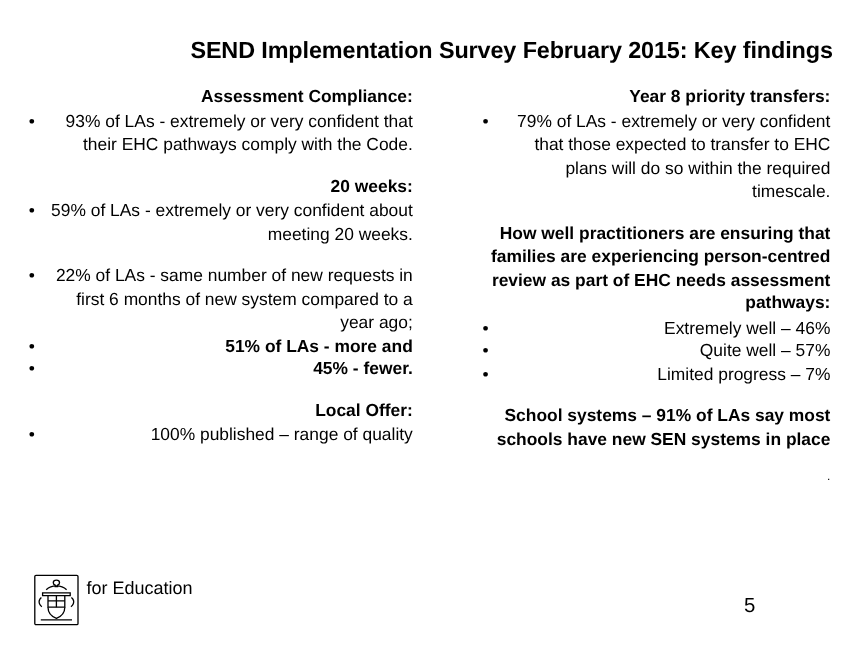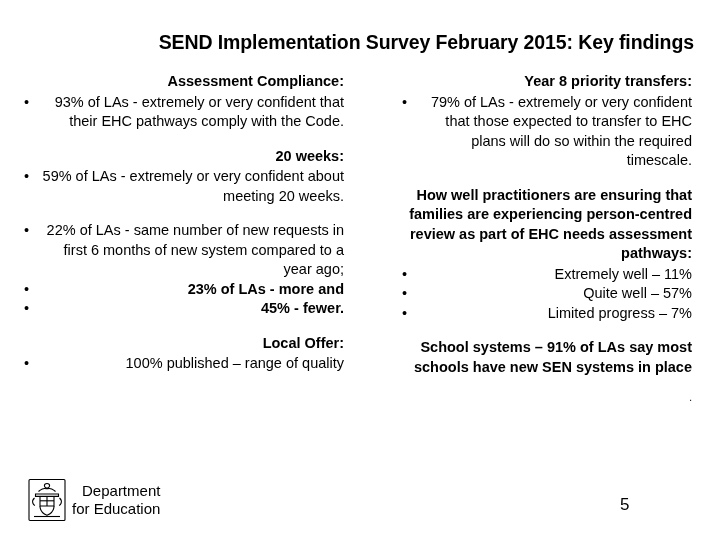--- a/index.html
+++ b/index.html
@@ -153,21 +153,21 @@
       </div>
 
       <div class="block">
         <ul class="bullets">
           <li>
             <span class="bullet-dot">•</span>
             <span>22% of LAs - same number of new requests in first 6 months of new system compared to a year ago;</span>
           </li>
           <li>
             <span class="bullet-dot">•</span>
-            <span class="bold">23% of LAs - more and</span>
+            <span class="bold">51% of LAs - more and</span>
           </li>
           <li>
             <span class="bullet-dot">•</span>
             <span class="bold">45% - fewer.</span>
           </li>
         </ul>
       </div>
 
       <div class="block">
         <div class="heading">Local Offer:</div>
@@ -191,21 +191,21 @@
             <span>79% of LAs - extremely or very confident that those expected to transfer to EHC plans will do so within the required timescale.</span>
           </li>
         </ul>
       </div>
 
       <div class="block">
         <div class="heading">How well practitioners are ensuring that families are experiencing person-centred review as part of EHC needs assessment pathways:</div>
         <ul class="bullets">
           <li>
             <span class="bullet-dot">•</span>
-            <span>Extremely well – 11%</span>
+            <span>Extremely well – 46%</span>
           </li>
           <li>
             <span class="bullet-dot">•</span>
             <span>Quite well – 57%</span>
           </li>
           <li>
             <span class="bullet-dot">•</span>
             <span>Limited progress – 7%</span>
           </li>
         </ul>
@@ -231,20 +231,19 @@
         <path d="M12 18.4 l0 9.6 l14 0 l0 -9.6"></path>
         <path d="M19 18.4 l0 9.6"></path>
         <path d="M12 22.8 l14 0"></path>
         <path d="M12 28 c0 4.5 3.2 7.8 7 9.3 c3.8 -1.5 7 -4.8 7 -9.3"></path>
         <path d="M6.5 20 c-1.6 1.4 -2.3 3.4 -1.6 5.2 c.6 1.6 2 2.4 2 2.4"></path>
         <path d="M31.5 20 c1.6 1.4 2.3 3.4 1.6 5.2 c-.6 1.6 -2 2.4 -2 2.4"></path>
         <path d="M6 38.5 l26 0"></path>
       </g>
     </svg>
     <div class="logo-text">
-      <div>Department</div>
       <div>for Education</div>
     </div>
   </div>
 
   <div class="page-number">5</div>
 
 </div>
 
 </body></html>

